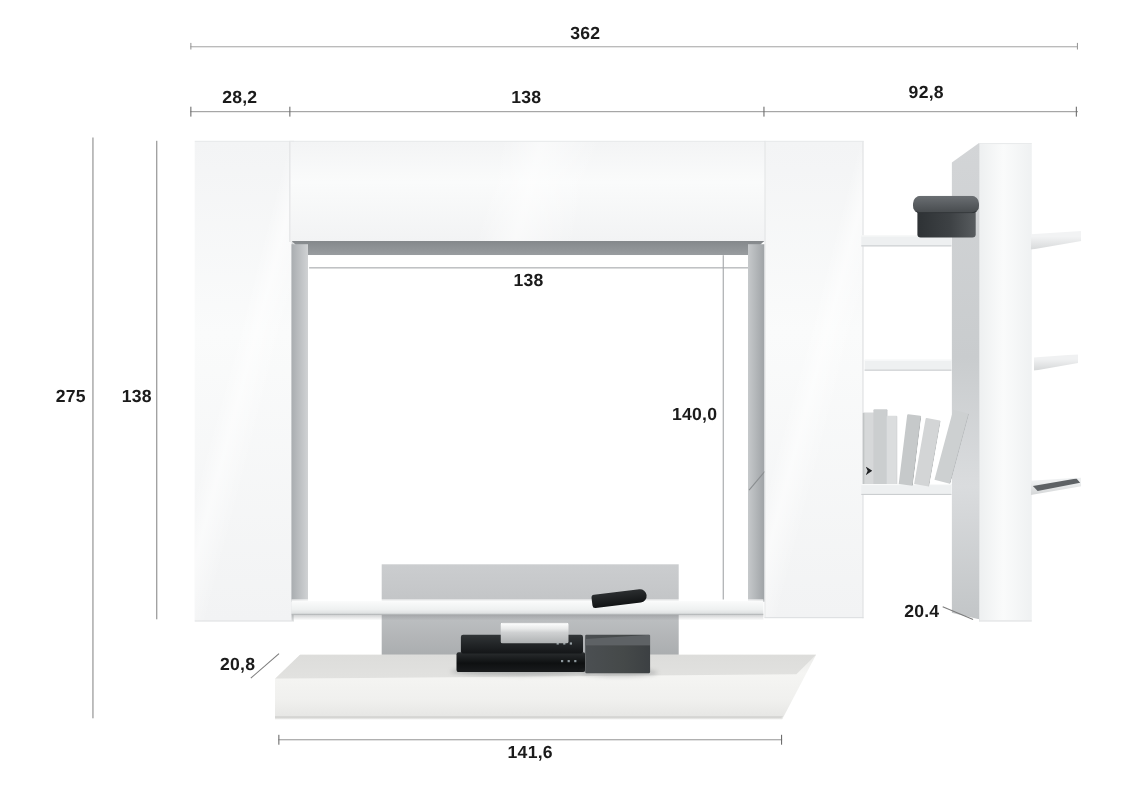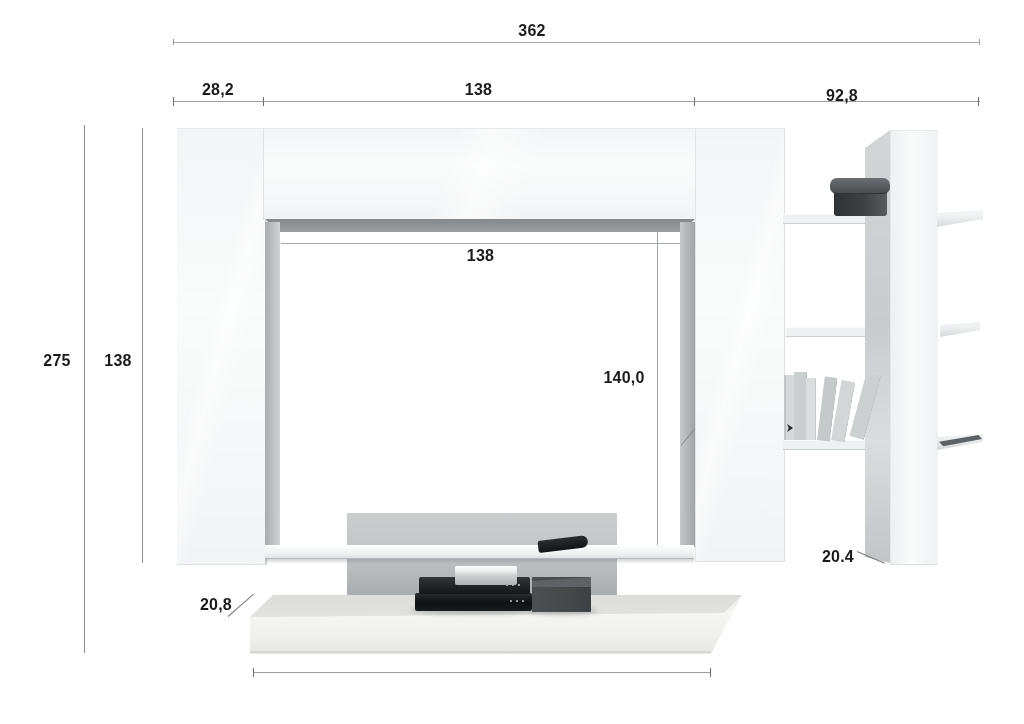--- a/index.html
+++ b/index.html
@@ -6,21 +6,21 @@
   #stage{
     position:relative;width:1024px;height:724px;background:#ffffff;overflow:hidden;
     font-family:"Liberation Sans", sans-serif;
   }
   .abs{position:absolute;}
   
   .lbl{
     position:absolute;font-weight:bold;font-size:16px;line-height:16px;color:#1b1b1b;
     text-align:center;letter-spacing:0.2px;white-space:nowrap;
   }
-  .lbl.right{}
+  .lbl.right{text-align:right;}
   .lbl.left{text-align:left;}
   .hline{position:absolute;height:1px;background:#9d9d9d;}
   .vline{position:absolute;width:1px;background:#8c8c8c;}
   .tick{position:absolute;width:1px;height:9px;background:#6e6e6e;}
   .tick.sm{height:6px;background:#9a9a9a;}
   .leader{position:absolute;height:1px;background:#7c7c7c;transform-origin:0 50%;}
   
   .panel-white{
     background:linear-gradient(180deg,#f3f4f5 0%,#fafbfb 40%,#f2f3f4 100%);
     border-top:1px solid #e7e9ea;
@@ -153,21 +153,21 @@
   <div class="tick sm" style="left:979px;top:39px;"></div>
   <div class="lbl" style="left:502px;top:23px;width:60px;">362</div>
 
   <div class="hline" style="left:173px;top:101px;width:807px;"></div>
   <div class="tick" style="left:173px;top:97px;"></div>
   <div class="tick" style="left:263px;top:97px;"></div>
   <div class="tick" style="left:694px;top:97px;"></div>
   <div class="tick" style="left:978px;top:97px;"></div>
   <div class="lbl" style="left:173px;top:82px;width:90px;">28,2</div>
   <div class="lbl" style="left:263px;top:82px;width:431px;">138</div>
-  <div class="lbl" style="left:700px;top:88px;width:284px;">92,8</div>
+  <div class="lbl" style="left:700px;top:77px;width:284px;">92,8</div>
 
   <div class="vline" style="left:84px;top:125px;height:528px;"></div>
   <div class="lbl right" style="left:36px;top:353px;width:42px;">275</div>
 
   <div class="vline" style="left:142px;top:128px;height:435px;"></div>
   <div class="lbl right" style="left:98px;top:353px;width:40px;">138</div>
 
   <div class="hline" style="left:281px;top:243px;width:399px;background:#a6a9ab;"></div>
   <div class="lbl" style="left:281px;top:248px;width:399px;">138</div>
 
@@ -176,14 +176,15 @@
 
   <div class="lbl left" style="left:822px;top:549px;width:40px;">20.4</div>
   <div class="leader" style="left:857px;top:551px;width:30px;transform:rotate(23deg);"></div>
 
   <div class="lbl left" style="left:200px;top:597px;width:44px;">20,8</div>
   <div class="leader" style="left:228px;top:616px;width:34px;transform:rotate(-41deg);"></div>
 
   <div class="hline" style="left:253px;top:672px;width:458px;"></div>
   <div class="tick" style="left:253px;top:668px;"></div>
   <div class="tick" style="left:710px;top:668px;"></div>
+  <div class="lbl" style="left:253px;top:677px;width:458px;">141,6</div>
 
 </div>
 
 </body></html>

